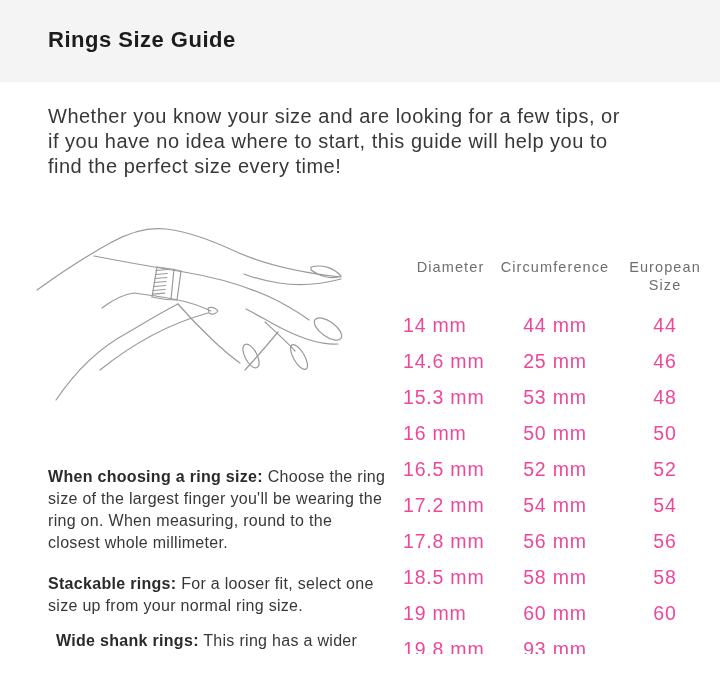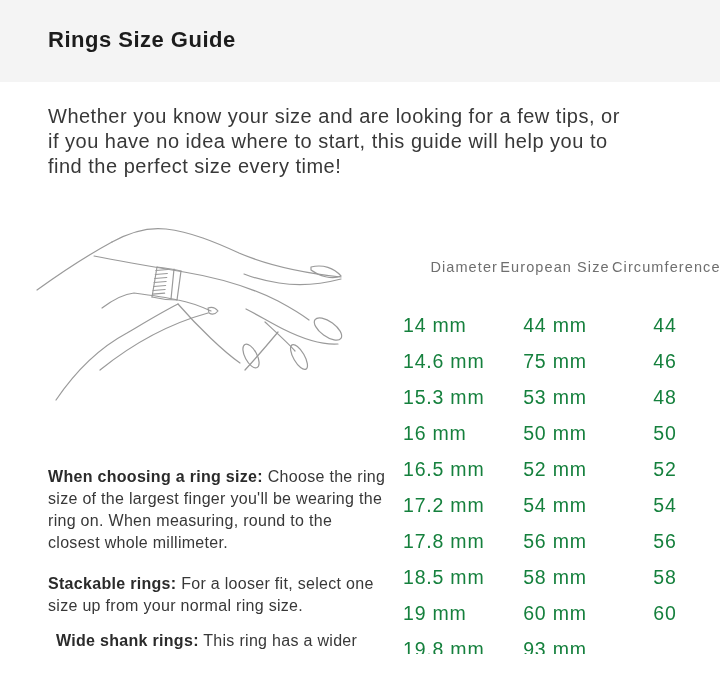--- a/index.html
+++ b/index.html
@@ -36,26 +36,26 @@
   .tip-1 { top:466px; }
   .tip-2 { top:573px; }
   .tip-3 { top:630px;margin-left:8px; }
   
   .size-table { position:absolute; left:403px; top:258px; width:315px; }
   .thead, .trow { display:grid; grid-template-columns:95px 114px 106px; }
   .th {
     font-size:14.5px; line-height:18px; letter-spacing:1.1px; color:#6f6f6f;
     font-weight:400;
   }
-  .th.c1 { text-align:right; }
+  .th.c1 { text-align:center; }
   .th.c2, .th.c3 { text-align:center; }
   .tbody { position:absolute; left:0; top:49px; width:315px; }
   .trow { height:36px; align-items:center; }
   .td {
-    font-size:19.5px; letter-spacing:.8px; color:#15803d;
+    font-size:19.5px; letter-spacing:.8px; color:#ec4899;
   }
   .td.c1 { text-align:left; }
   .td.c2, .td.c3 { text-align:center; }
 </style>
 </head>
 <body>
 
 <div id="page">
 
   <div class="header">
@@ -114,32 +114,32 @@
 
   <p class="tip tip-2"><b>Stackable rings:</b> <span>For a looser fit, select one size up from your normal ring size.</span></p>
 
   <p class="tip tip-1"><b>When choosing a ring size:</b> <span>Choose the ring size of the largest finger you'll be wearing the ring on. When measuring, round to the closest whole millimeter.</span></p>
 
   <p class="tip tip-3"><b>Wide shank rings:</b> <span>This ring has a wider band. We recommend going one size larger than your normal ring size.</span></p>
 
   <div class="size-table">
     <div class="thead">
       <div class="th c1">Diameter</div>
+      <div class="th c2">Circumference</div>
       <div class="th c3">European Size</div>
-      <div class="th c2">Circumference</div>
     </div>
     <div class="tbody">
       <div class="trow">
         <div class="td c1">14 mm</div>
         <div class="td c2">44 mm</div>
         <div class="td c3">44</div>
       </div>
       <div class="trow">
         <div class="td c1">14.6 mm</div>
-        <div class="td c2">75 mm</div>
+        <div class="td c2">25 mm</div>
         <div class="td c3">46</div>
       </div>
       <div class="trow">
         <div class="td c1">15.3 mm</div>
         <div class="td c2">53 mm</div>
         <div class="td c3">48</div>
       </div>
       <div class="trow">
         <div class="td c1">16 mm</div>
         <div class="td c2">50 mm</div>

